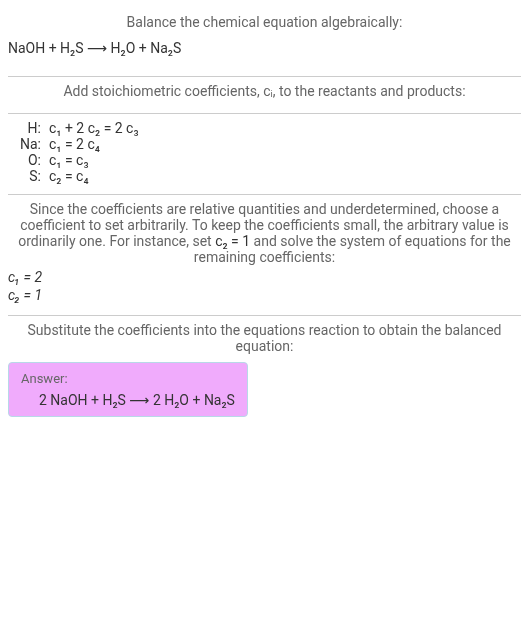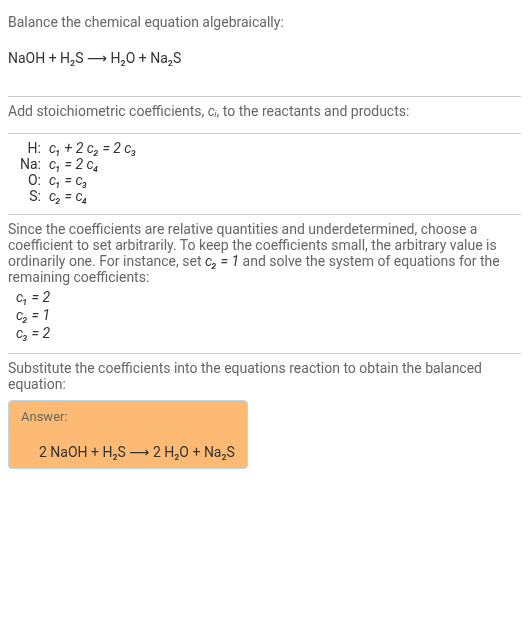--- a/index.html
+++ b/index.html
@@ -16,57 +16,58 @@
       padding: 6px 0 10px 0;
     }
     .divider {
       border: none;
       border-top: 1px solid #ccc;
       margin: 0;
     }
     .heading {
       color: #666;
       margin-bottom: 4px;
+      text-align: center;
     }
     .equation {
       color: #333;
-      margin: 20px 0;
+      margin: 10px 0;
     }
     .element-table {
       margin-left: 8px;
       border-collapse: collapse;
     }
     .element-table td {
       padding: 0 4px;
       vertical-align: top;
     }
     .element-table td:first-child {
       text-align: right;
     }
     .soln {
-      margin: 2px 8px;
+      margin: 2px 0;
       font-style: italic;
     }
     .answer-box {
-      background: #fdba74;
+      background: #f0abfc;
       border: 1px solid #b8d8e8;
       border-radius: 4px;
       padding: 8px 12px;
       display: inline-block;
       margin-top: 4px;
     }
     .answer-label {
       color: #666;
       font-size: 13px;
     }
     .answer-eq {
-      margin-top: 20px;
+      margin-top: 6px;
       margin-left: 18px;
     }
-    .coef { font-style: italic; }
+    .coef { }
   </style>
 </head>
 <body>
 
 <div class="section">
   <div class="heading">Balance the chemical equation algebraically:</div>
   <div class="equation">NaOH + H₂S ⟶ H₂O + Na₂S</div>
 </div>
 <hr class="divider">
 
@@ -100,21 +101,20 @@
     </table>
 </div>
 <hr class="divider">
 
 <div class="section">
   <div class="heading">
     <span>Since the coefficients are relative quantities and underdetermined, choose a coefficient to set arbitrarily. To keep the coefficients small, the arbitrary value is ordinarily one. For instance, set </span><span class="coef" style="color:#333">c₂ = 1</span><span> and solve the system of equations for the remaining coefficients:</span>
   </div>
   <div class="soln">c₁ = 2</div>
   <div class="soln">c₂ = 1</div>
-  <div class="soln">c₃ = 2</div>
 </div>
 <hr class="divider">
 
 <div class="section">
   <div class="heading">Substitute the coefficients into the equations reaction to obtain the balanced equation:</div>
   <div class="answer-box">
     <div class="answer-label">Answer:</div>
     <div class="answer-eq">2 NaOH + H₂S ⟶ 2 H₂O + Na₂S</div>
   </div>
 </div>

